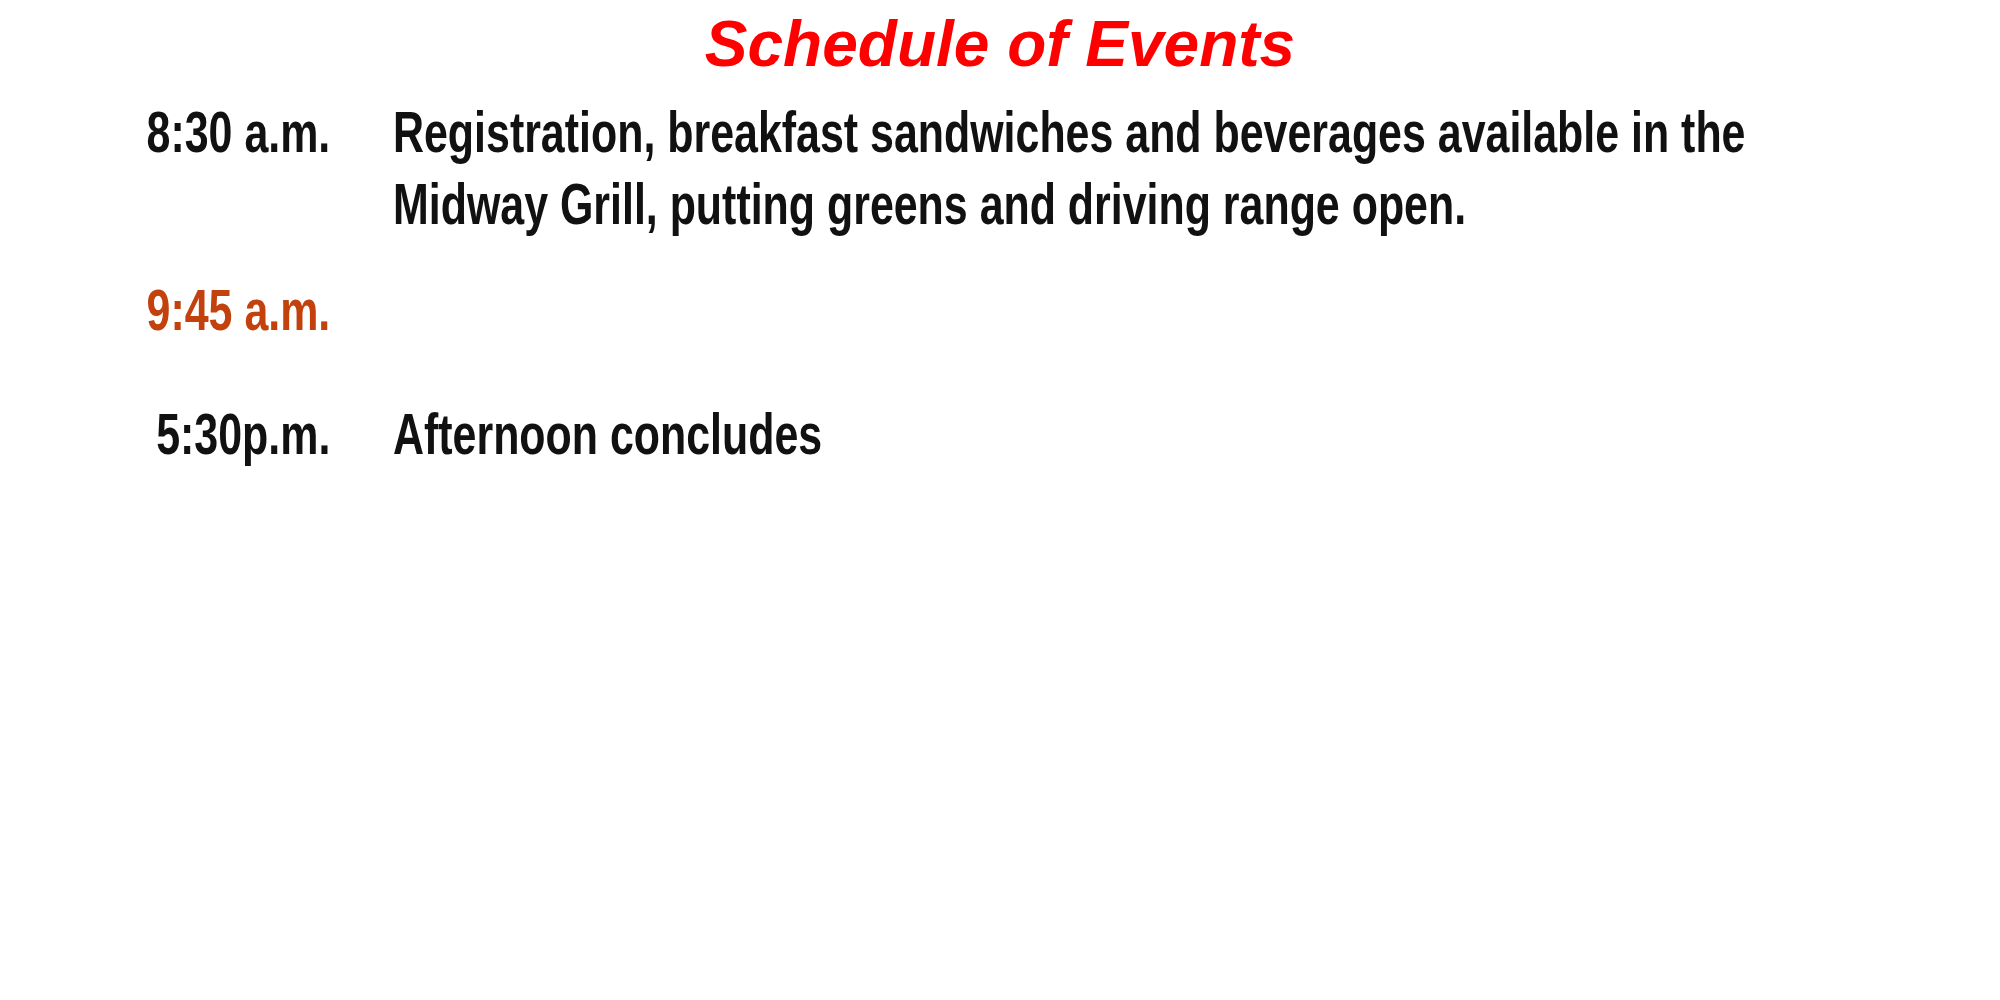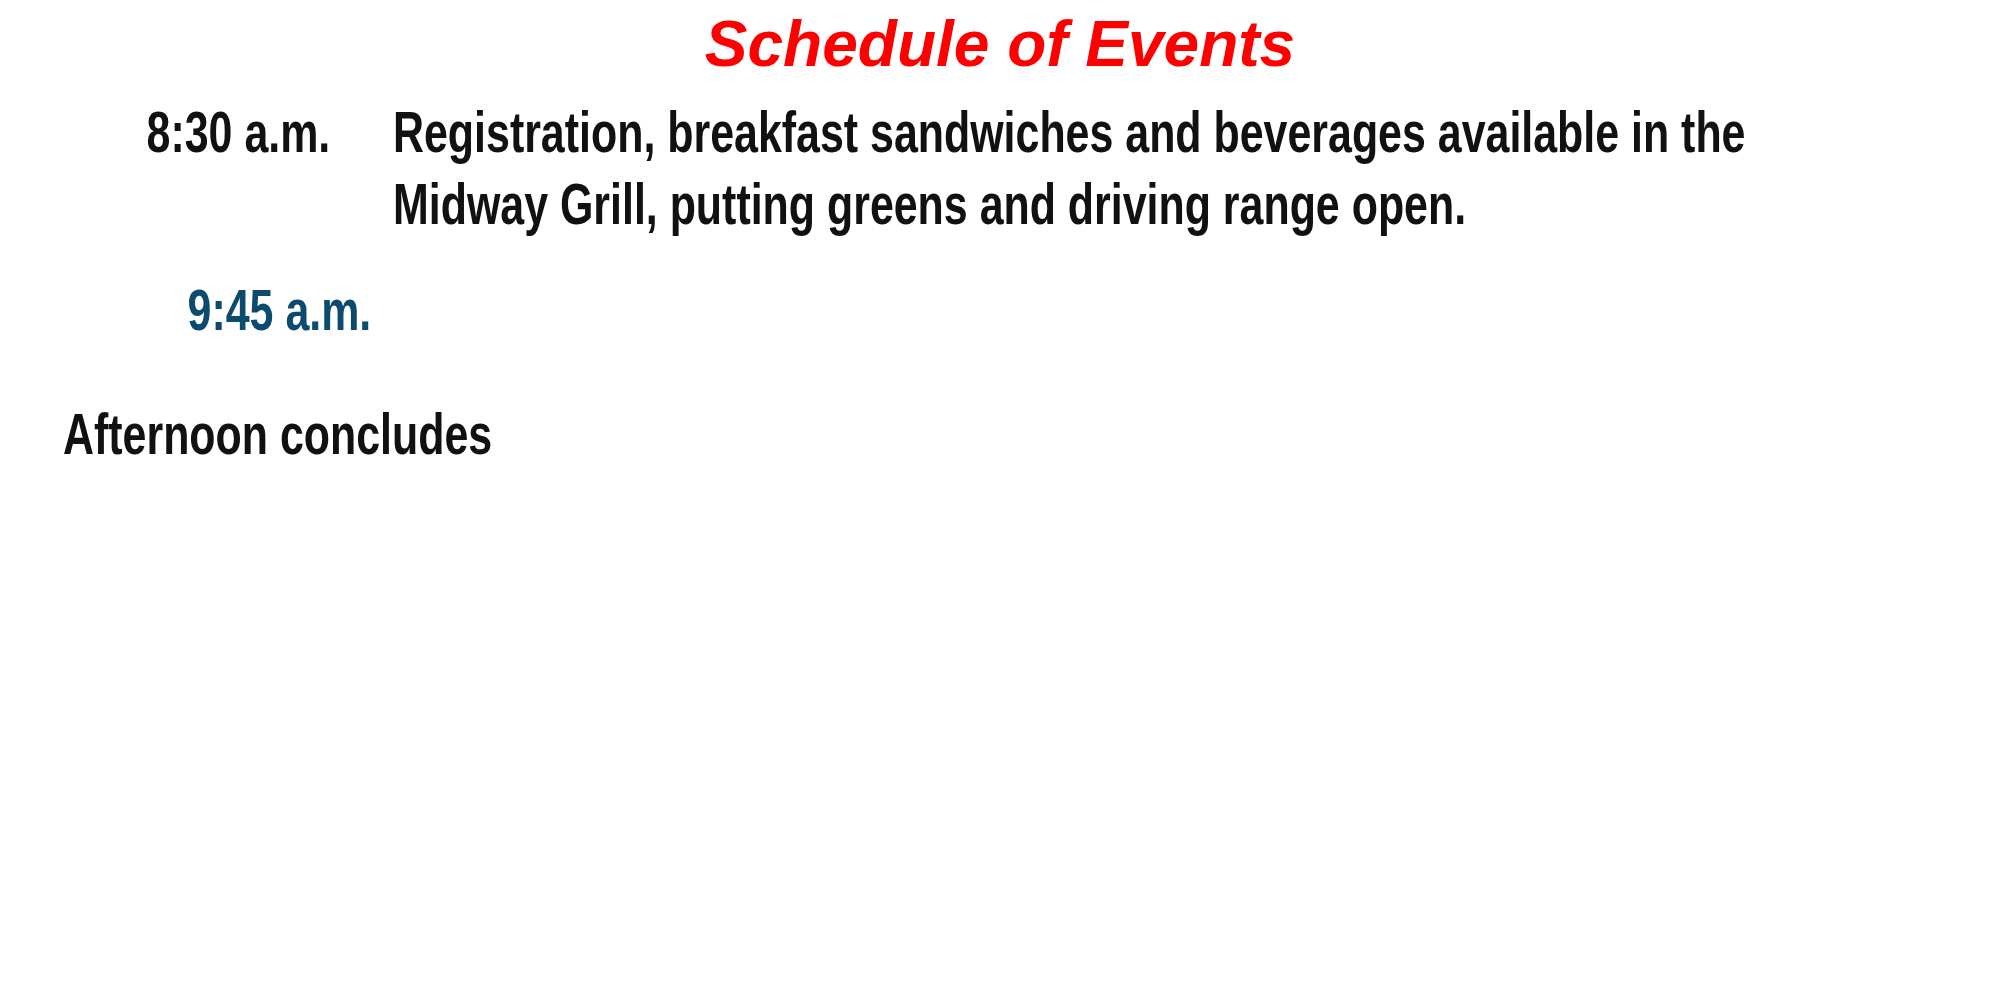--- a/index.html
+++ b/index.html
@@ -50,21 +50,21 @@
   }
   .time .sx {
     transform-origin: 100% 50%;
     white-space: nowrap;
   }
   .desc .sx {
     transform-origin: 0 50%;
     white-space: pre; 
   }
   .black { color: #111111; }
-  .red   { color: #0c4a6e; margin-left: 41px; }
+  .red   { color: #c2410c; }
 </style>
 </head>
 <body>
 
 <div class="page">
 
   <h1 class="title">Schedule of Events</h1>
 
   <div>
 
@@ -78,17 +78,18 @@
       <div class="time"><span class="sx">9:45 a.m.</span></div>
     </div>
 
 
     <div class="row red">
     </div>
 
 
 
     <div class="row black">
+      <div class="time"><span class="sx">5:30p.m.</span></div>
       <div class="desc"><span class="sx">Afternoon concludes</span></div>
     </div>
 
   </div>
 </div>
 
 </body></html>

